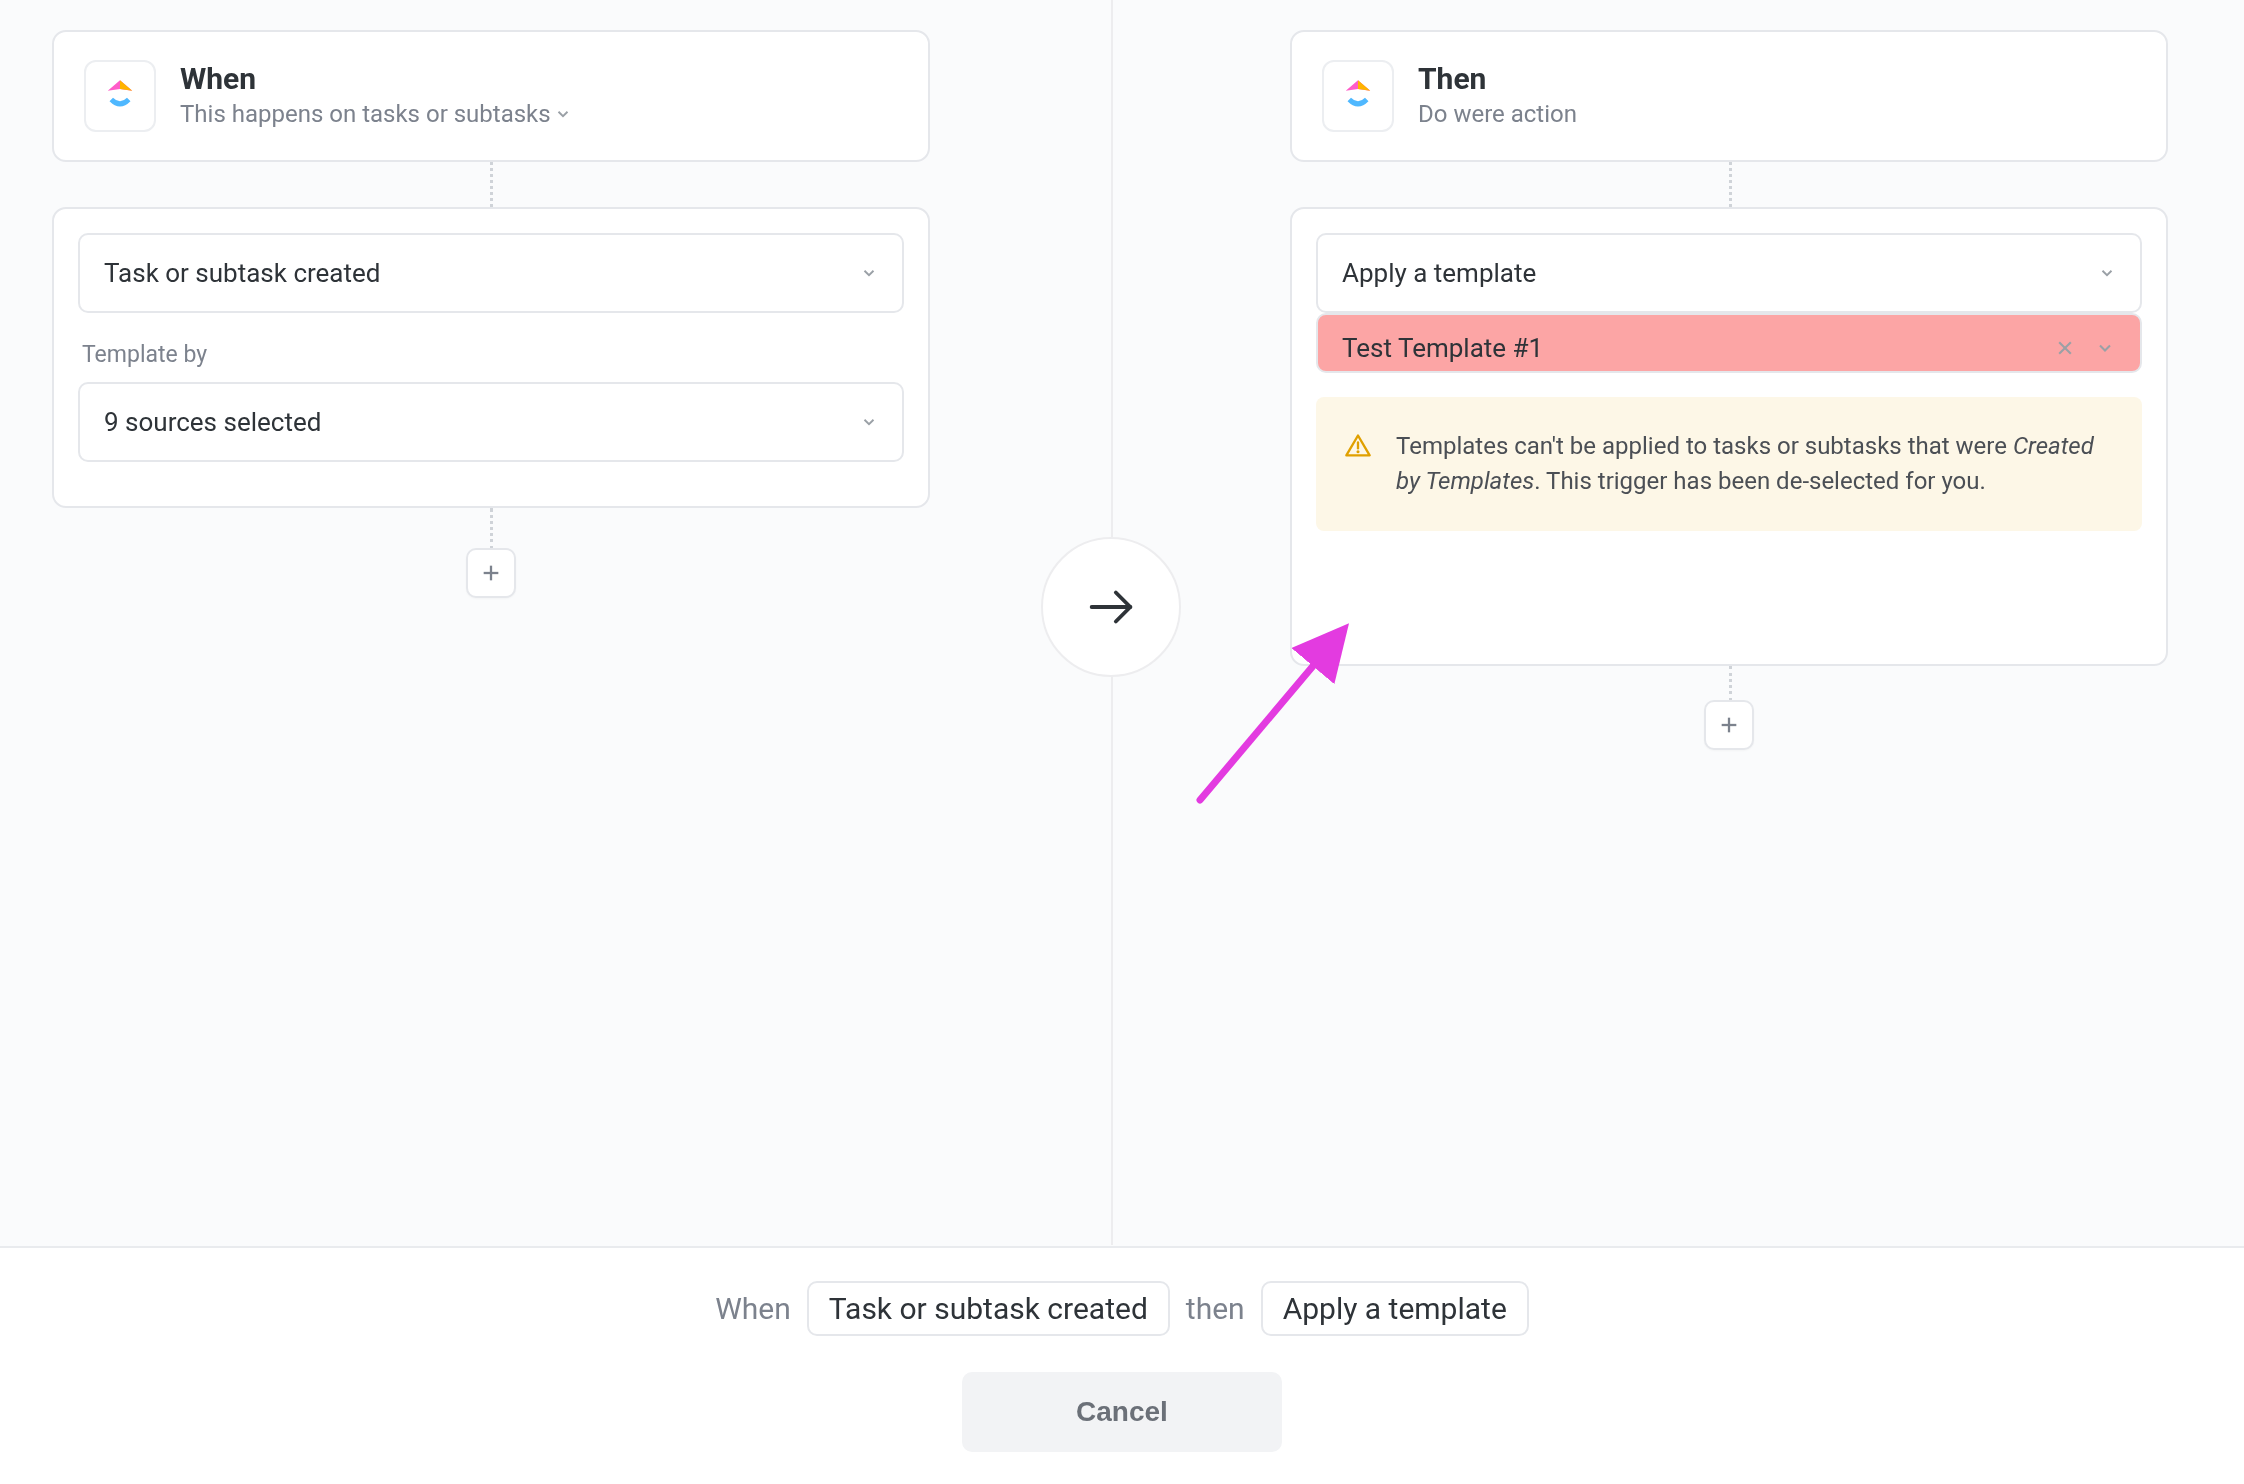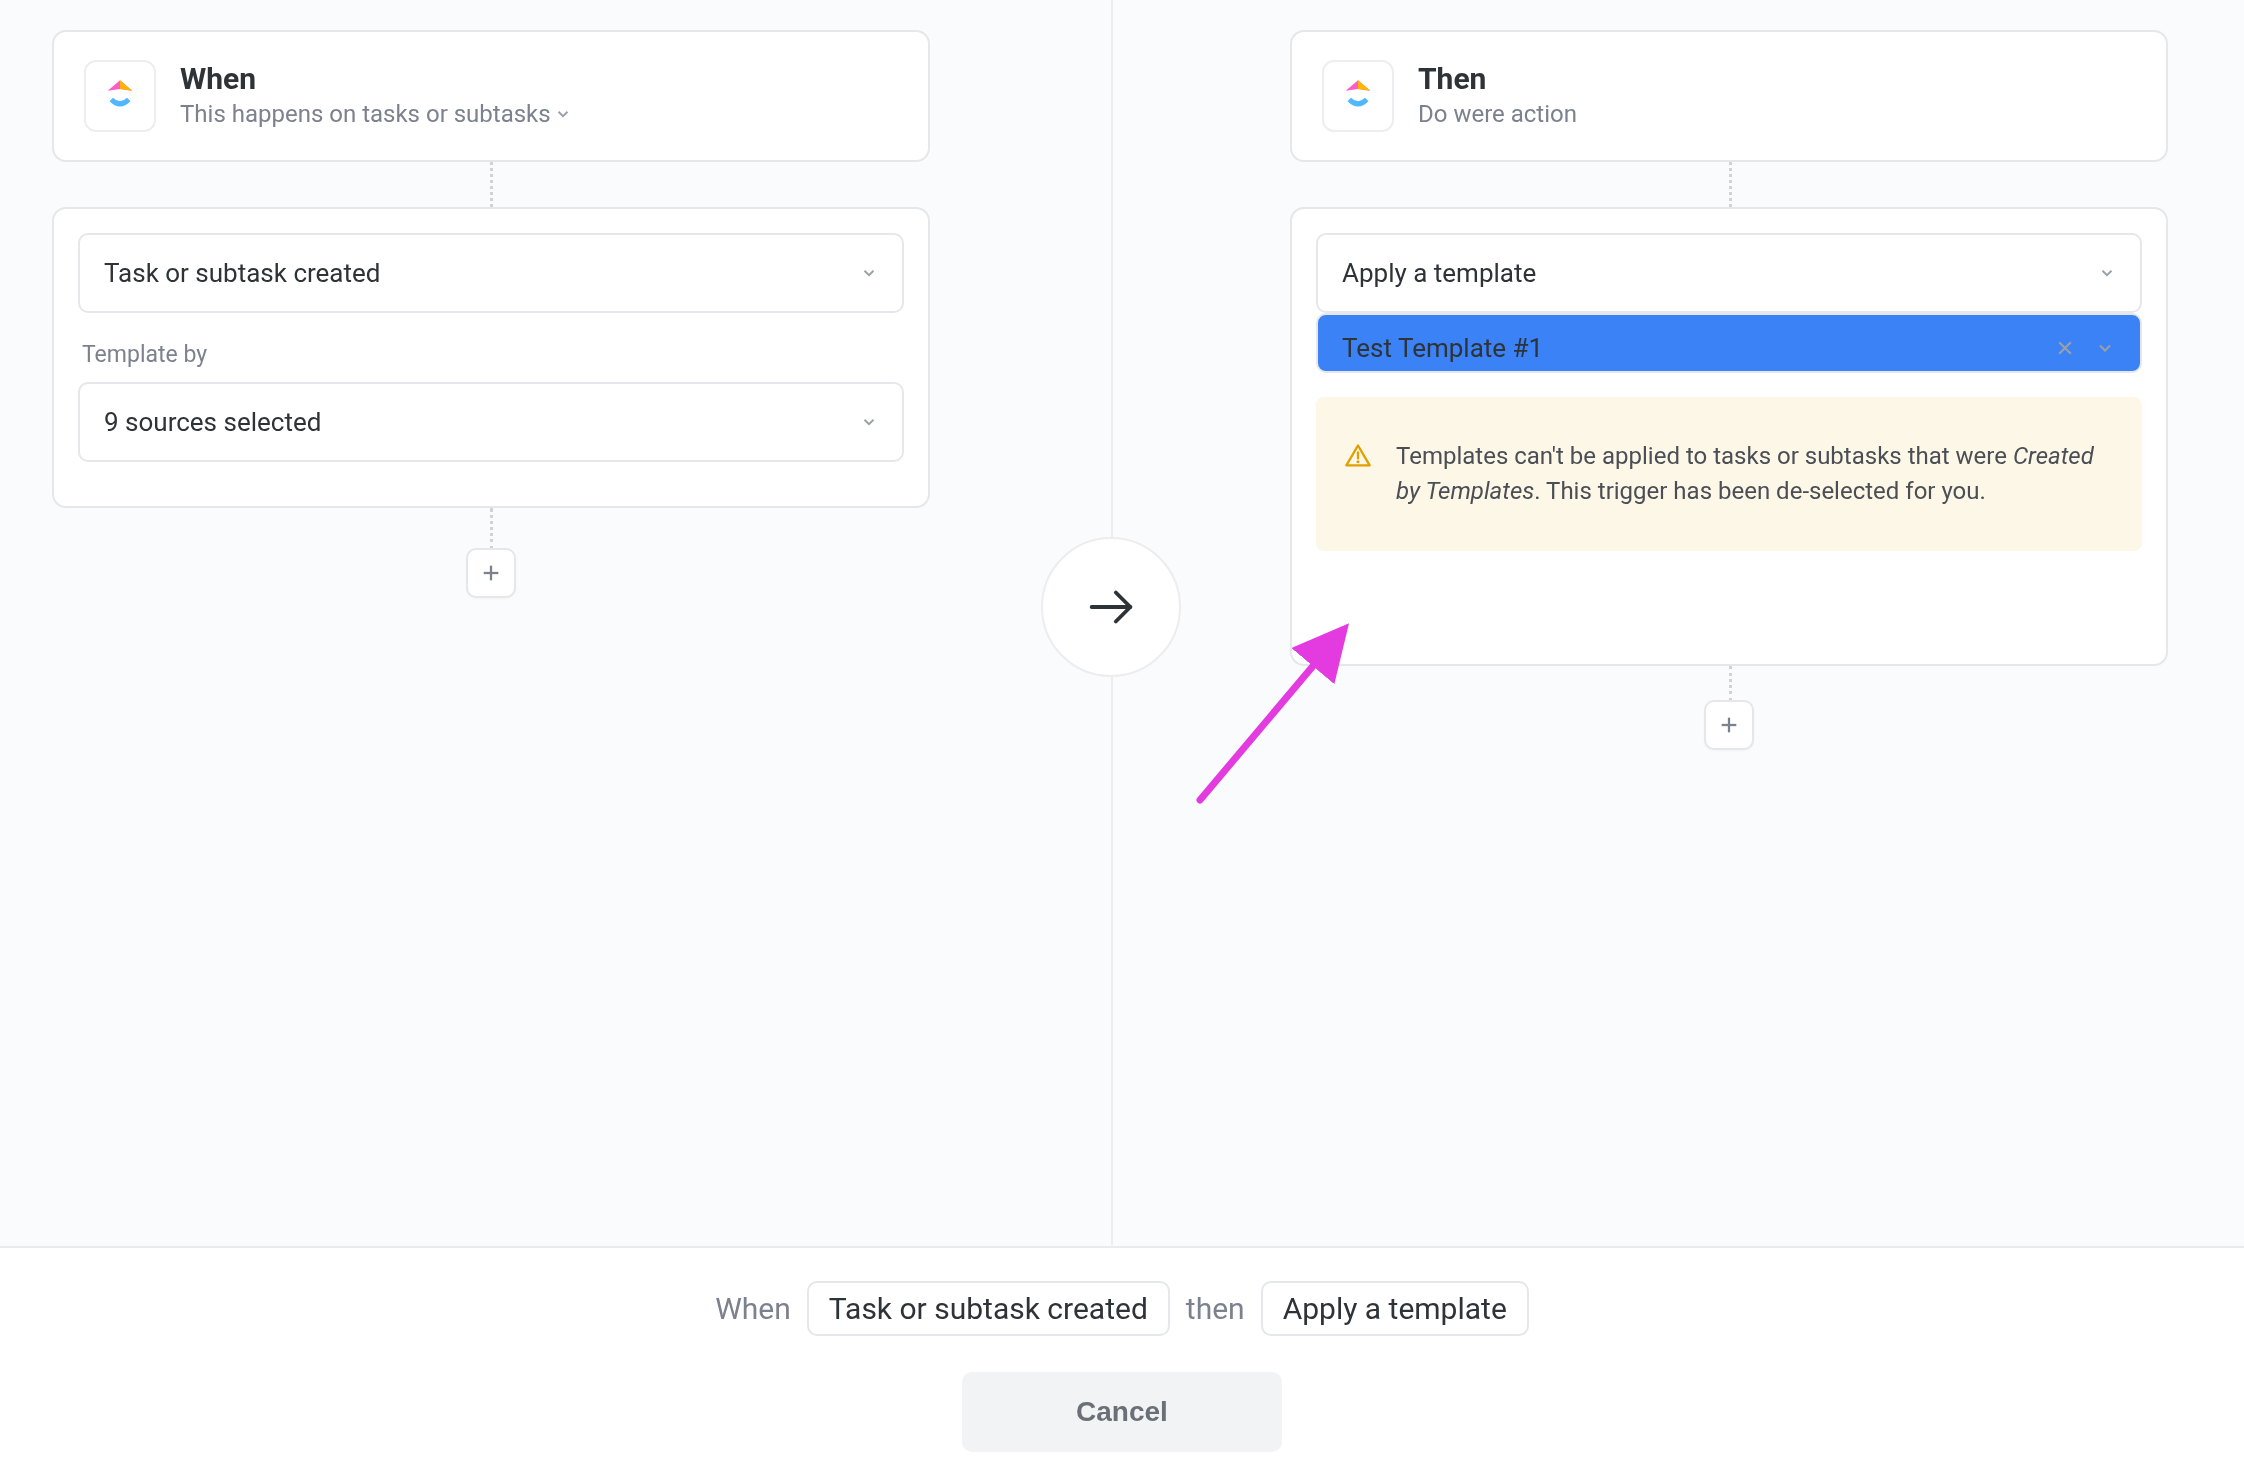--- a/index.html
+++ b/index.html
@@ -102,33 +102,33 @@
 
   .template-select {
     width: 100%;
     height: 60px;
     border: 2px solid var(--border);
     border-radius: 10px;
     display:flex; align-items:center;
     padding: 10px 18px 0 24px;
     font-size: 26px;
     color: var(--text);
-    background: #3b82f6;
+    background: #fca5a5;
   }
   .template-select .txt { flex:1; }
   .template-select .close { width:34px; height:34px; display:flex; align-items:center; justify-content:center; cursor:pointer; color:#9aa0a6; }
   .template-select .close svg { width:20px; height:20px; stroke:#9aa0a6; stroke-width:2.5; }
   .template-select .chev2 { width:34px; height:34px; display:flex; align-items:center; justify-content:center; cursor:pointer; margin-left:6px; }
   .template-select .chev2 svg { width:20px; height:20px; stroke: var(--chevron); stroke-width:2.5; fill:none; }
 
   .warn-box {
     margin-top: 24px;
     background: var(--warn-bg);
     border-radius: 8px;
-    padding: 42px 28px;
+    padding: 32px 28px;
     display:flex; gap:24px;
     font-size: 24px;
     line-height: 1.45;
     color: #4b4f55;
   }
   .warn-icon { flex: 0 0 28px; width:28px; height:28px; margin-top:3px; }
   .warn-icon svg { width:28px; height:28px; }
   .warn-text em { font-style: italic; }
 
   

